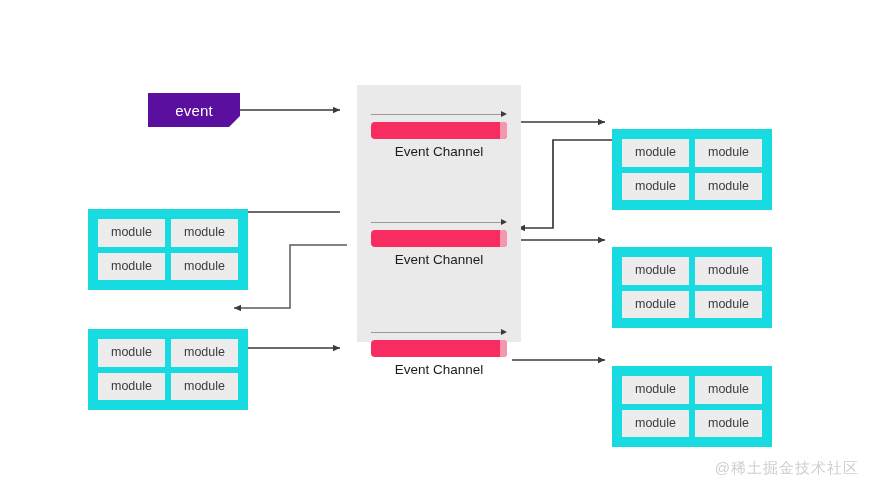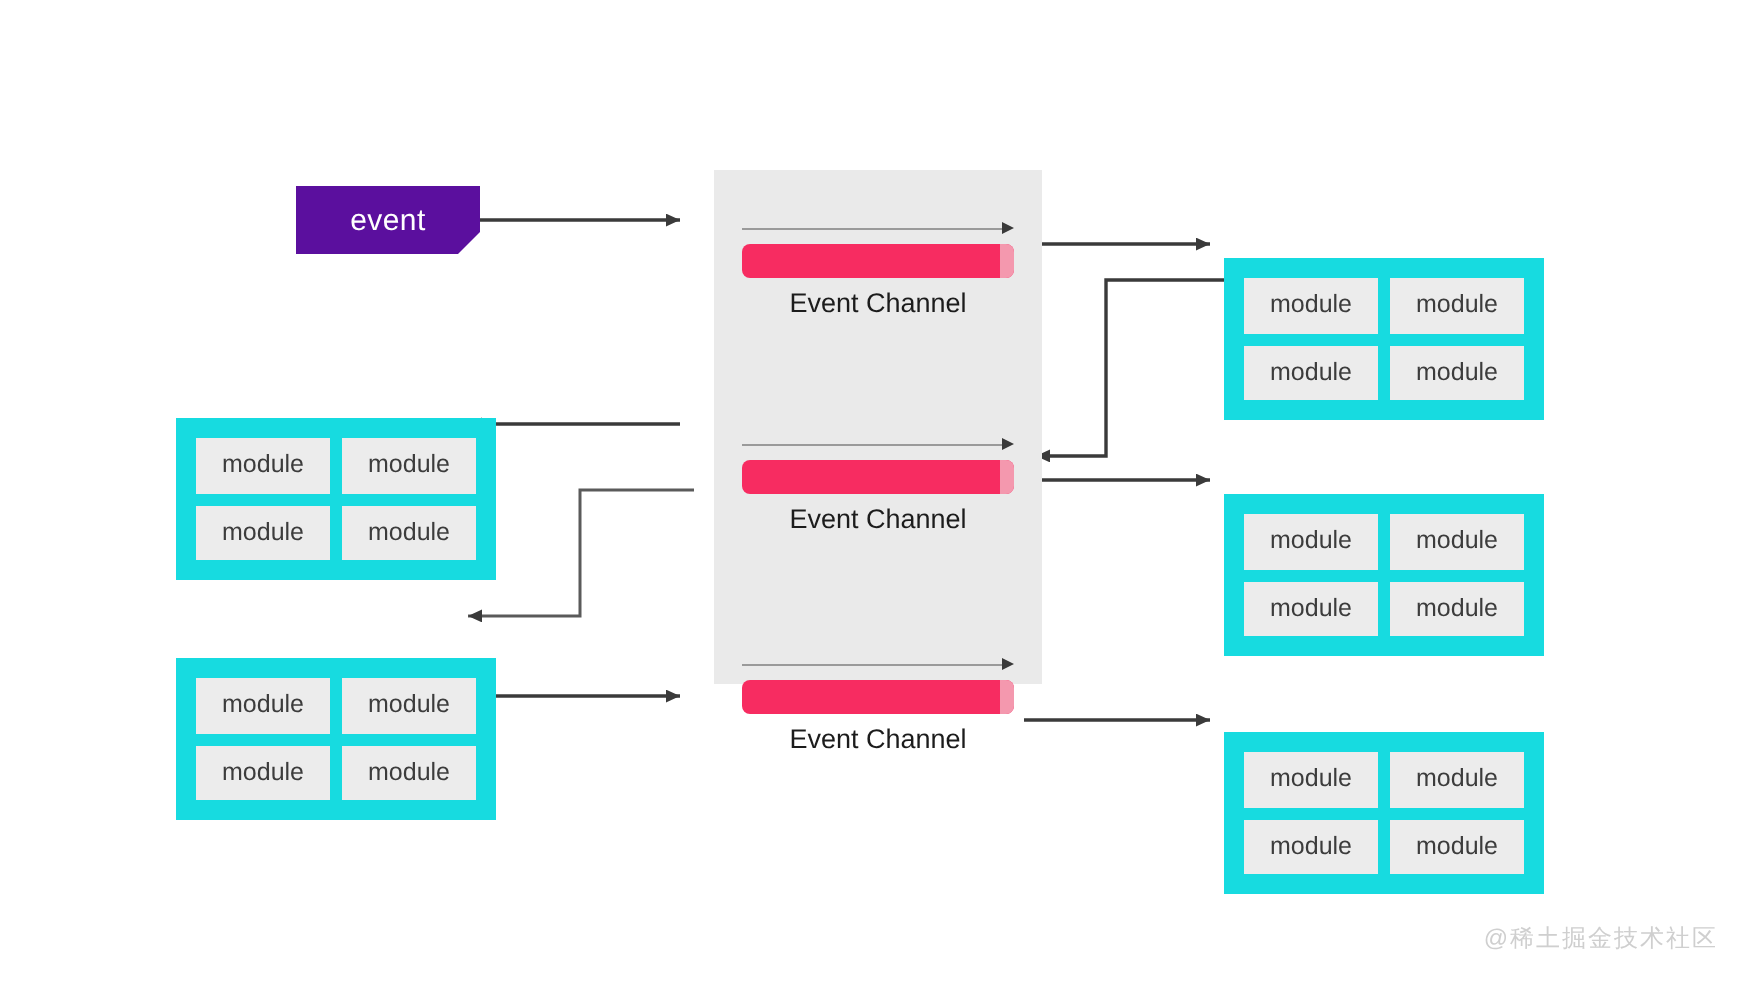--- a/index.html
+++ b/index.html
@@ -118,21 +118,21 @@
     text-align: center;
     padding: 7px 0 8px;
     line-height: 1;
   }
 
   
   .watermark {
     position: absolute;
     right: 16px;
     bottom: 14px;
-    font-size: 12px;
+    font-size: 15px;
     color: #cfcfcf;
     letter-spacing: 1px;
   }
 </style>
 </head>
 <body>
 
 <div id="canvas">
 
   <svg id="wires" viewBox="0 0 875 492" xmlns="http://www.w3.org/2000/svg">

